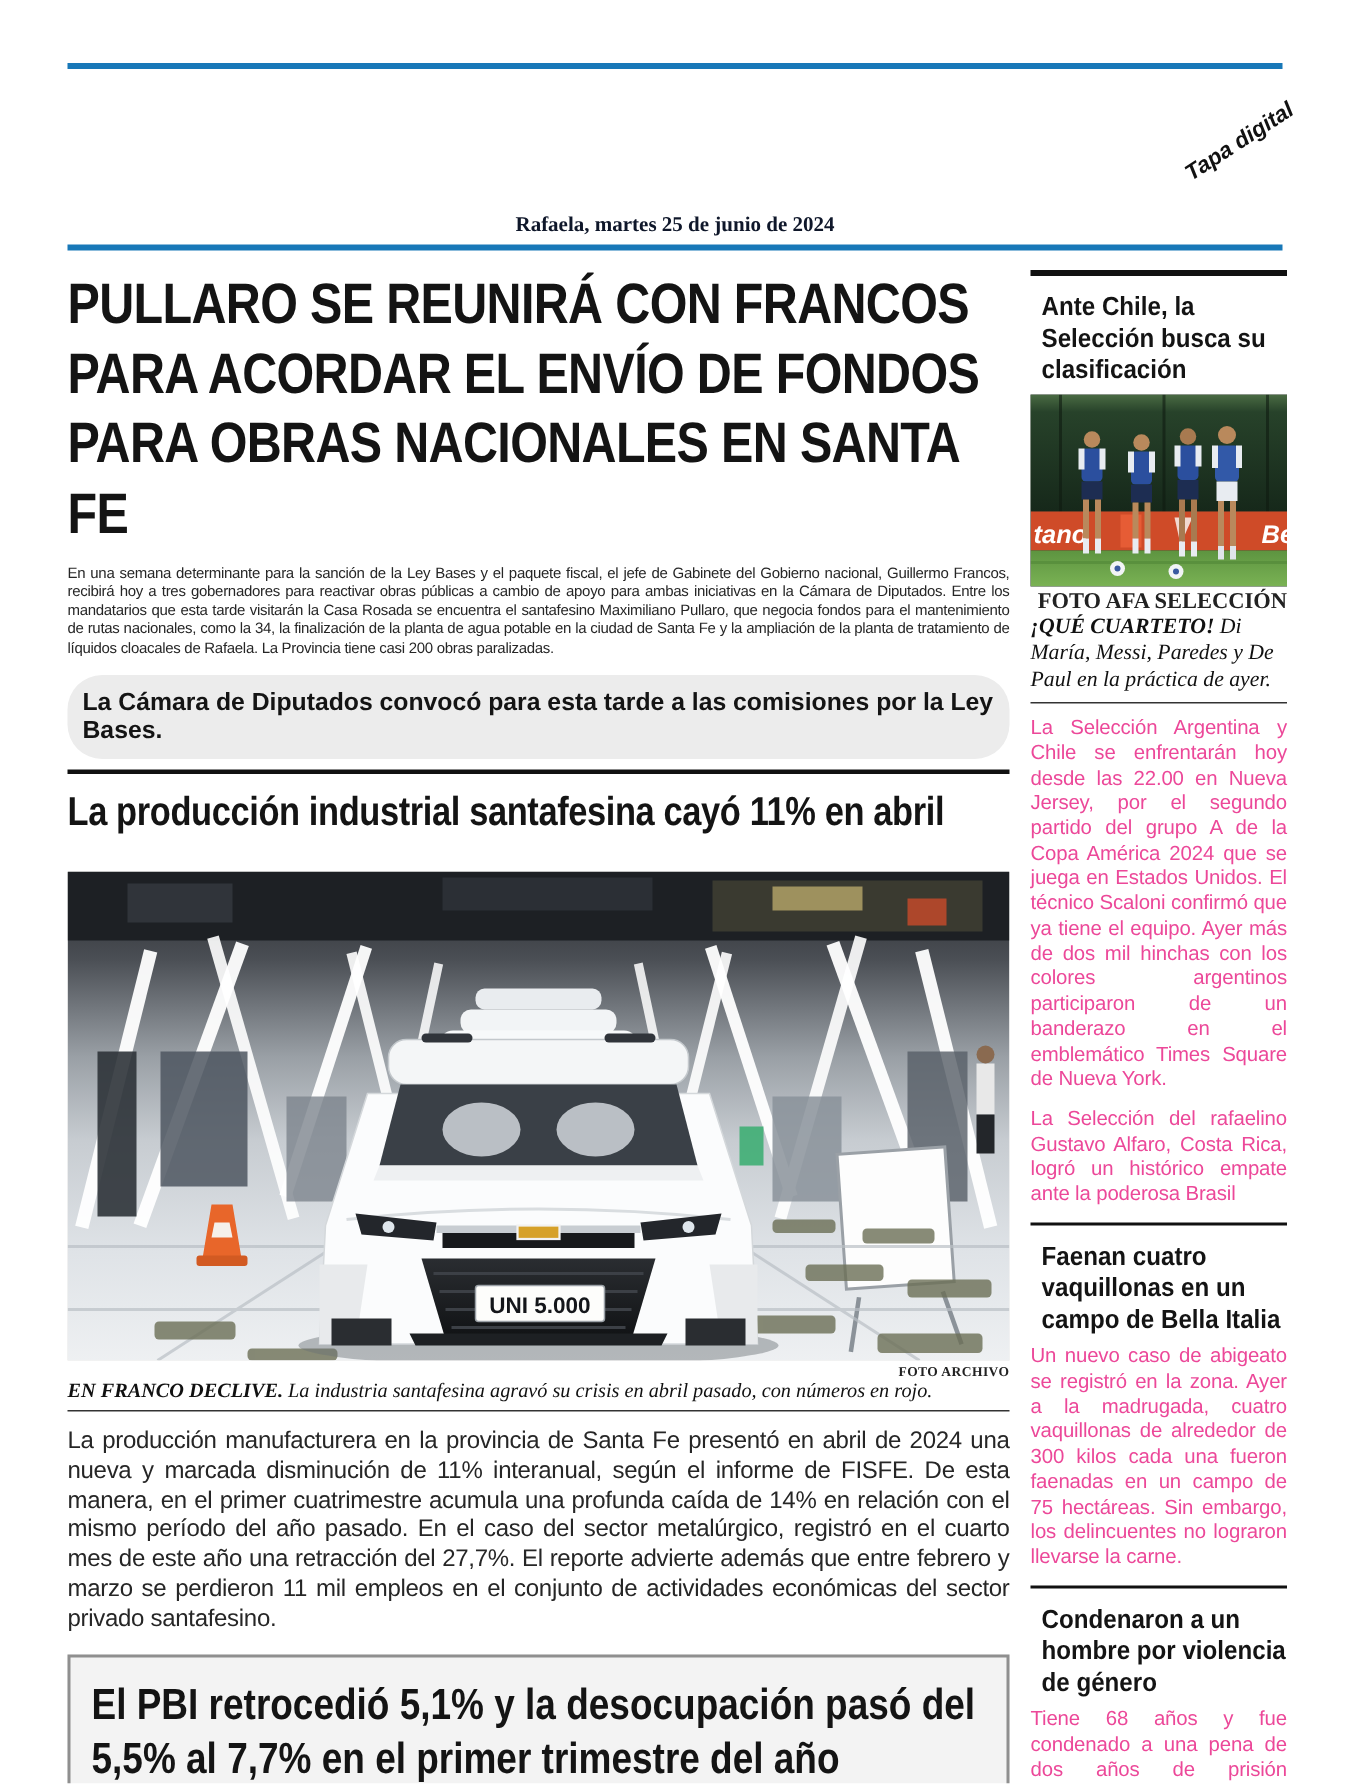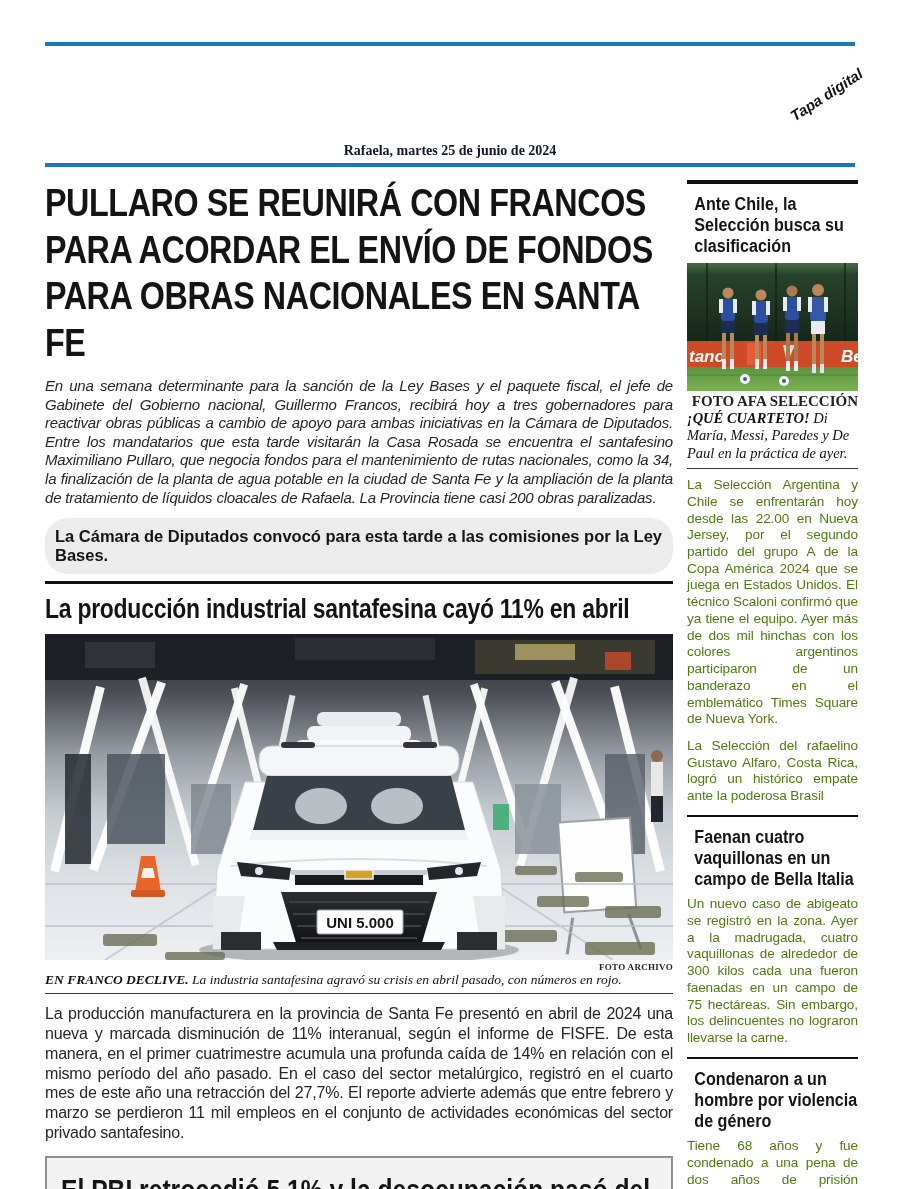--- a/index.html
+++ b/index.html
@@ -16,38 +16,38 @@
         font-family:"Liberation Serif",serif;font-weight:bold;font-size:14px;color:#0f172a;}
   .mid-rule{position:absolute;left:45px;right:45px;top:163px;height:4px;background:#1878b8;}
   
   .content{position:absolute;left:45px;right:42px;top:180px;display:flex;gap:14px;}
   .left-col{width:628px;flex:0 0 628px;}
   .sidebar{flex:1;min-width:0;}
   .cond{transform-origin:0 0;transform:scaleX(0.85);width:117.6%;}
   .cond92{transform-origin:0 0;transform:scaleX(0.92);width:108.6%;}
   
   .main-headline{margin:0;font-size:38px;line-height:1.23;font-weight:bold;letter-spacing:-0.5px;color:#141414;}
-  .lead-body{margin:10px 0 0 0;font-size:15px;line-height:1.24;text-align:justify;color:#262626;letter-spacing:-0.2px;font-style:italic;}
+  .lead-body{margin:10px 0 0 0;font-size:10px;line-height:1.24;text-align:justify;color:#262626;letter-spacing:-0.2px;}
   .gray-strip{margin-top:11px;background:#ececec;padding:9px 10px;font-weight:bold;font-size:16.5px;color:#141414;border-radius:23px;}
   .strip-rule{margin-top:7px;height:3px;background:#111;}
   .sub-headline{margin:10px 0 0 0;font-size:27px;font-weight:bold;letter-spacing:-0.3px;color:#141414;}
-  .photo-wrap{margin-top:9px;position:relative;width:628px;height:326px;overflow:hidden;background:#e5e5e5;}
+  .photo-wrap{margin-top:24px;position:relative;width:628px;height:326px;overflow:hidden;background:#e5e5e5;}
   .photo-credit{margin-top:2px;text-align:right;font-family:"Liberation Serif",serif;
         font-weight:bold;font-size:9px;color:#222;letter-spacing:0.3px;}
   .caption{margin-top:0;font-family:"Liberation Serif",serif;font-style:italic;font-size:13.5px;color:#111;
         border-bottom:1.5px solid #333;padding-bottom:5px;}
   .caption b{font-weight:bold;}
   .body2{margin:10px 0 0 0;font-size:16px;line-height:1.24;text-align:justify;color:#262626;letter-spacing:-0.2px;}
   .econ-box{margin-top:13px;border:2px solid #8f8f8f;background:#f3f3f3;padding:12px 14px 12px 14px;}
   .econ-headline{margin:2px 0 0 0;font-size:29px;line-height:1.25;font-weight:bold;color:#141414;}
   
   .sb-top-rule{height:4px;background:#111;margin-bottom:10px;}
   .sb-rule{height:2.5px;background:#111;margin:10px 0;}
   .sb-h{margin:0 0 6px 0;padding-left:8px;font-size:17.5px;line-height:1.2;font-weight:bold;color:#141414;}
-  .sb-p{margin:0 0 10px 0;font-size:13.6px;line-height:1.23;text-align:justify;color:#4d7c0f;letter-spacing:-0.1px;}
+  .sb-p{margin:0 0 10px 0;font-size:13.6px;line-height:1.23;text-align:justify;color:#ec4899;letter-spacing:-0.1px;}
   .sb-photo{position:relative;width:100%;height:128px;overflow:hidden;background:#2a3a2a;margin-bottom:2px;}
   .sb-credit{text-align:right;font-family:"Liberation Serif",serif;font-weight:bold;font-size:15px;color:#222;}
   .sb-caption{font-family:"Liberation Serif",serif;font-style:italic;font-size:14.5px;line-height:1.2;color:#111;
         border-bottom:1.5px solid #333;padding-bottom:6px;margin-bottom:8px;}
   .sb-caption b{font-weight:bold;}
   svg{display:block;}
 </style>
 </head>
 <body>
 

